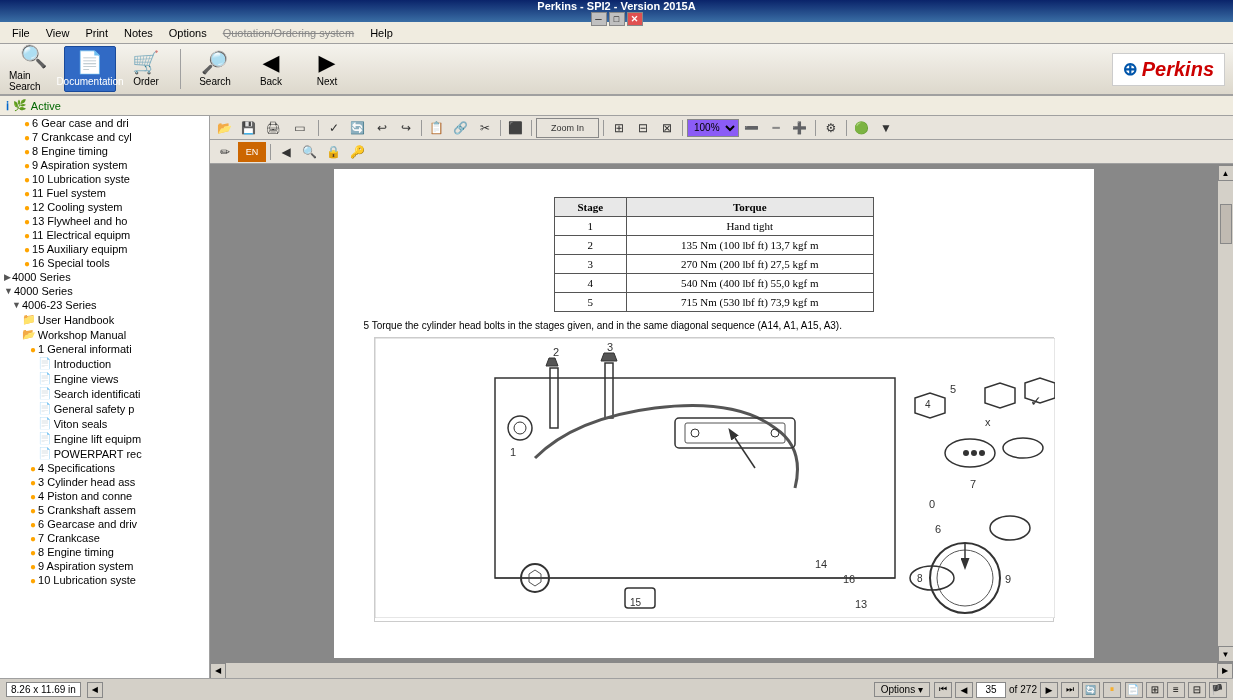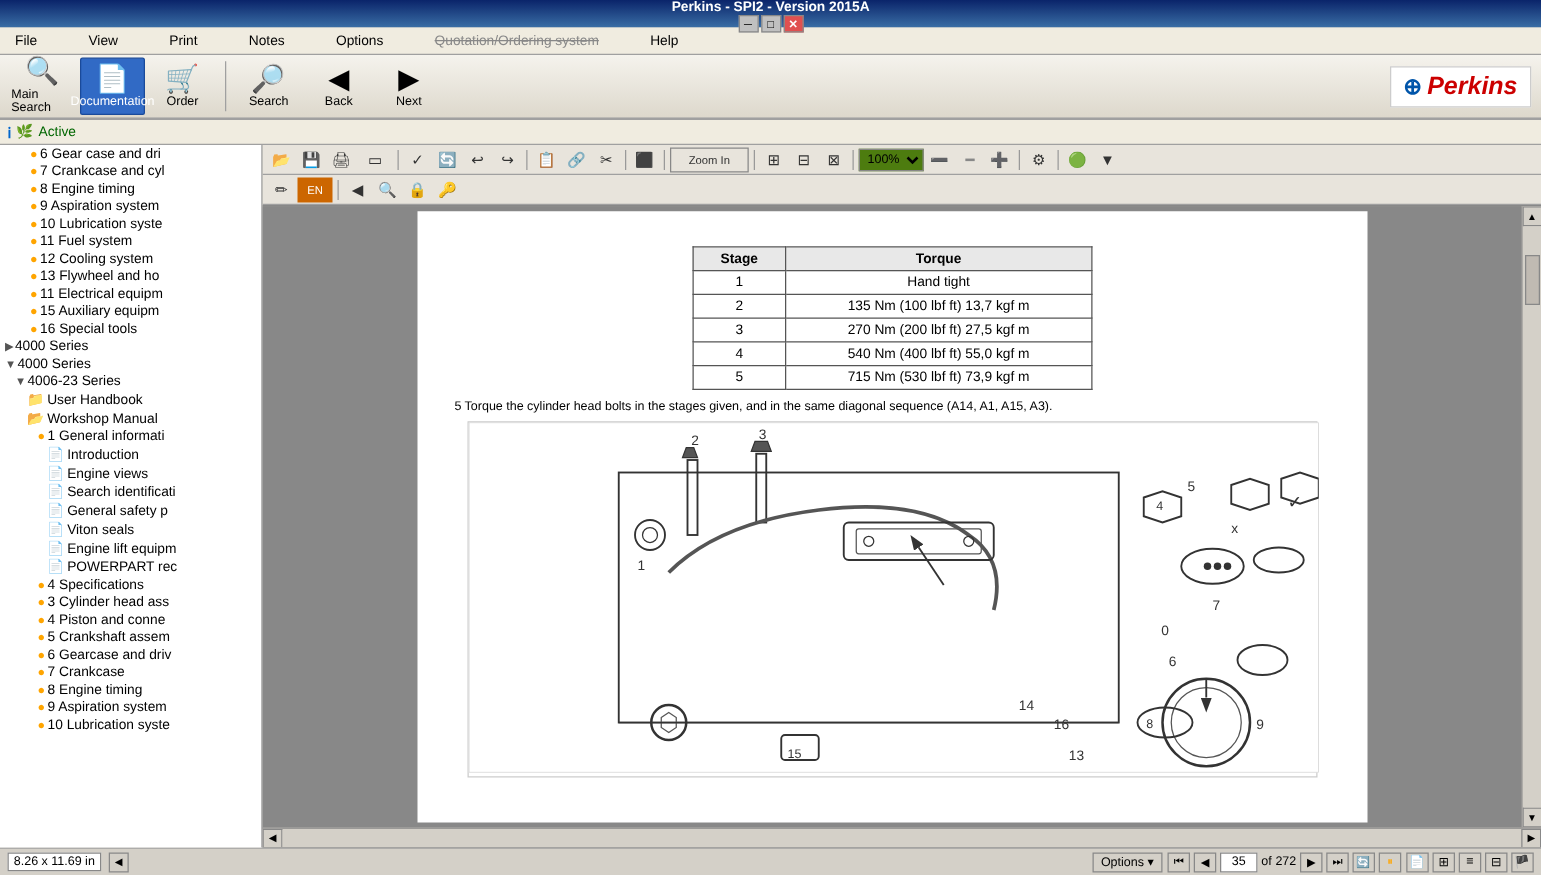--- a/index.html
+++ b/index.html
@@ -30,21 +30,20 @@
     #title-bar .win-btn.close { background: #e05050; color: white; }
 
     
     #menu-bar {
       background: #f0ece0;
       border-bottom: 1px solid #a0a0a0;
       height: 22px;
       display: flex;
       align-items: center;
       padding: 0 4px;
-      gap: 25px;
     }
     .menu-item {
       padding: 2px 8px;
       cursor: pointer;
       font-size: 11px;
       color: #000;
     }
     .menu-item.strikethrough { text-decoration: line-through; color: #888; }
 
     
@@ -140,21 +139,21 @@
       width: 22px; height: 20px;
       border: 1px solid transparent;
       background: transparent;
       cursor: pointer;
       display: flex; align-items: center; justify-content: center;
       font-size: 12px; color: #333;
     }
     .doc-tb-separator { width: 1px; height: 16px; background: #999; margin: 0 2px; }
     .zoom-select {
       height: 18px; font-size: 10px;
-      border: 1px solid #888; background: #4d7c0f;
+      border: 1px solid #888; background: #8b5cf6;
       padding: 0 2px;
     }
 
     
     #doc-toolbar2 {
       background: #e8e4dc;
       border-bottom: 1px solid #a0a0a0;
       height: 24px;
       display: flex;
       align-items: center;
@@ -219,20 +218,21 @@
     .torque-table {
       border-collapse: collapse;
       margin: 8px auto;
       width: 320px;
     }
     .torque-table th, .torque-table td {
       border: 1px solid #555;
       padding: 3px 10px;
       text-align: center;
       font-size: 11px;
+      font-family: Liberation Serif, serif;
     }
     .torque-table th {
       background: #e8e8e8;
       font-weight: bold;
     }
 
     .caption-text {
       font-size: 10px;
       margin: 6px 0;
     }

